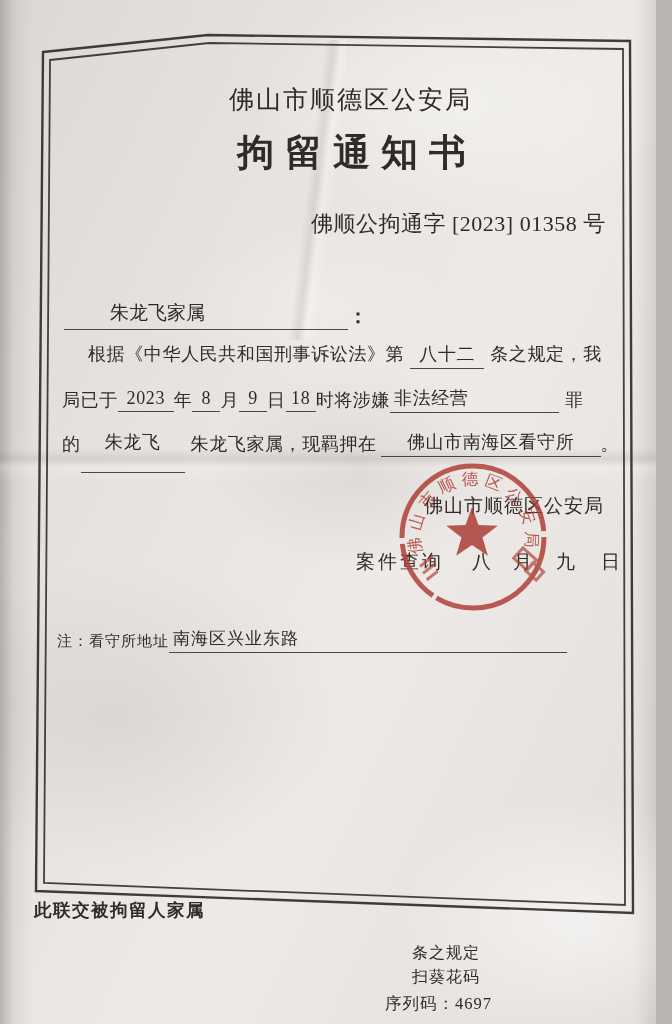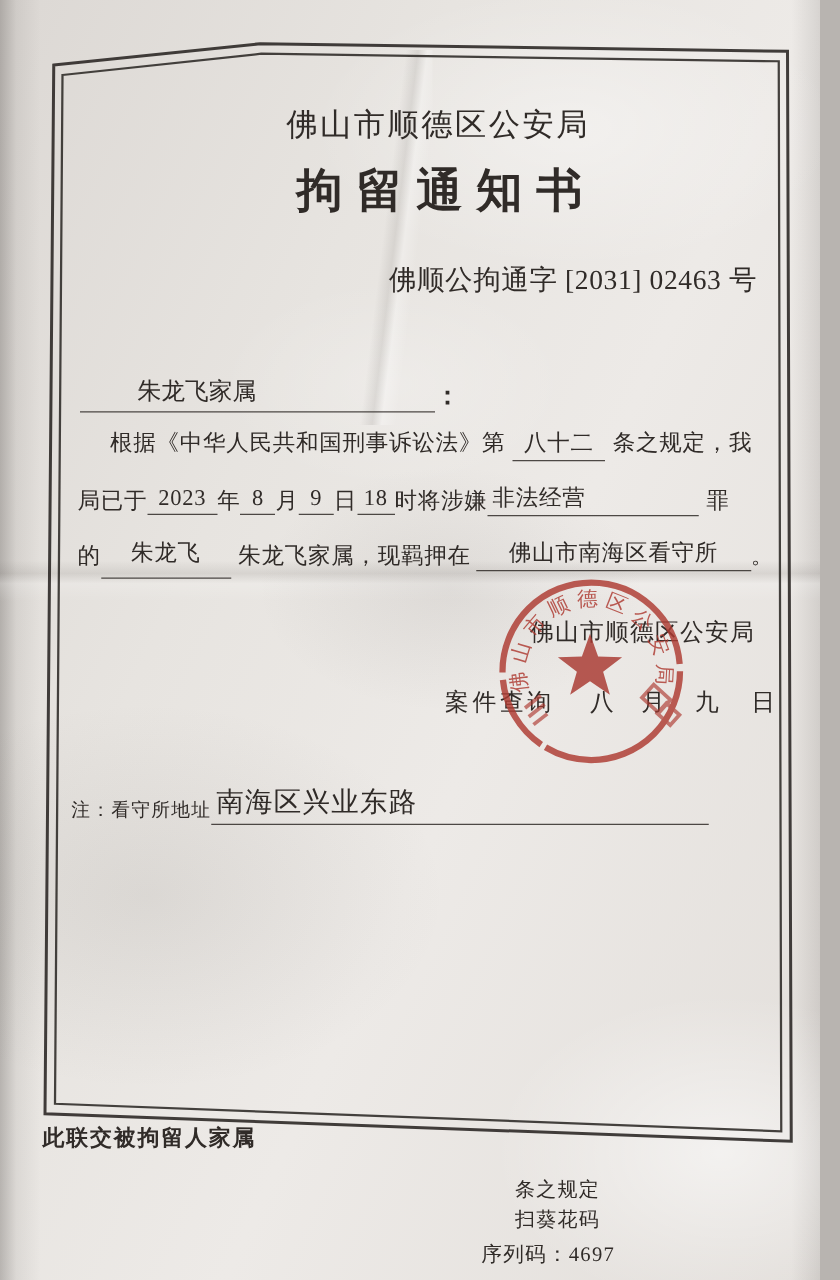--- a/index.html
+++ b/index.html
@@ -42,57 +42,57 @@
   .l3{left:62px;top:432px;}
   .sig-agency{left:424px;top:493px;font-size:19px;letter-spacing:1px;}
   .sig-date{left:356px;top:549px;font-size:19px;}
   .sig-date .yr{letter-spacing:3px;}
   .sig-date .m-num{margin-left:28px;}
   .sig-date .m{margin-left:22px;}
   .sig-date .d-num{margin-left:24px;}
   .sig-date .d{margin-left:26px;}
   .note-line{left:57px;top:627px;display:flex;align-items:flex-end;}
   .note-label{font-size:15px;letter-spacing:1px;padding-bottom:2px;}
-  .note-fill{width:394px;font-size:22px;text-align:left;padding:0 0 2px 4px;letter-spacing:1px;}
+  .note-fill{width:394px;font-size:17px;text-align:left;padding:0 0 2px 4px;letter-spacing:1px;}
   .footer-copy{left:34px;top:898px;font-size:17.5px;font-weight:bold;letter-spacing:1.5px;}
   .footer-query{left:385px;top:941px;font-size:16px;line-height:24px;letter-spacing:1px;}
   .footer-query .indent{margin-left:27px;}
   .footer-query .serial-row{margin-top:3px;font-size:16.5px;}
 </style>
 </head>
 <body>
 
 <div class="page">
 
   <div class="paper-texture"></div>
   <div class="crease-v"></div>
 
   <svg class="overlay" width="672" height="1024" viewBox="0 0 672 1024">
     <polygon points="43,52 208,35 630,41 633,913 36,891" fill="none" stroke="#312d2a" stroke-width="2.4" opacity="0.92"></polygon>
     <polygon points="50,60 209,43 623,49 625,905 44,883" fill="none" stroke="#312d2a" stroke-width="1.8" opacity="0.9"></polygon>
   </svg>
 
   <div class="t agency-header">佛山市顺德区公安局</div>
   <div class="t doc-title">拘留通知书</div>
-  <div class="t doc-number">佛顺公拘通字 [2031] 02463 号</div>
+  <div class="t doc-number">佛顺公拘通字 [2023] 01358 号</div>
 
   <div class="t body-line l1">
     <span>根据《中华人民共和国刑事诉讼法》第</span><span class="u" style="min-width:62px;margin:0 6px;padding:0 6px 2px;">八十二</span><span>条之规定，我</span>
   </div>
 
   <div class="t salutation">
     <span class="u name">朱龙飞家属</span><span class="colon">：</span>
   </div>
 
   <div class="t body-line l2">
     <span>局已于</span><span class="u" style="width:56px;padding-bottom:2px;position:relative;top:-2px;">2023</span><span>年</span><span class="u" style="width:28px;padding-bottom:2px;position:relative;top:-2px;">8</span><span>月</span><span class="u" style="width:28px;padding-bottom:2px;position:relative;top:-2px;">9</span><span>日</span><span class="u" style="width:30px;padding-bottom:2px;position:relative;top:-2px;">18</span><span>时将涉嫌</span><span class="u" style="width:165px;text-align:left;padding:0 0 2px 4px;position:relative;top:-2px;">非法经营</span><span style="margin-left:6px;">罪</span>
   </div>
 
   <div class="t body-line l3">
-    <span>的</span><span class="u" style="width:104px;padding-bottom:8px;position:relative;top:-2px;">朱龙飞</span><span style="margin-left:6px;">朱龙飞家属，现羁押在</span><span class="u" style="width:220px;padding-bottom:2px;position:relative;top:-2px;margin-left:4px;">佛山市南海区看守所</span><span>。</span>
+    <span>的</span><span class="u" style="width:104px;padding-bottom:18px;position:relative;top:-2px;">朱龙飞</span><span style="margin-left:6px;">朱龙飞家属，现羁押在</span><span class="u" style="width:220px;padding-bottom:2px;position:relative;top:-2px;margin-left:4px;">佛山市南海区看守所</span><span>。</span>
   </div>
 
   <div class="t sig-agency">佛山市顺德区公安局</div>
   <div class="t sig-date">
     <span class="yr">案件查询</span><span class="m-num">八</span><span class="m">月</span><span class="d-num">九</span><span class="d">日</span>
   </div>
 
   <div class="t note-line">
     <span class="note-label">注：看守所地址</span>
     <span class="u note-fill">南海区兴业东路</span>

